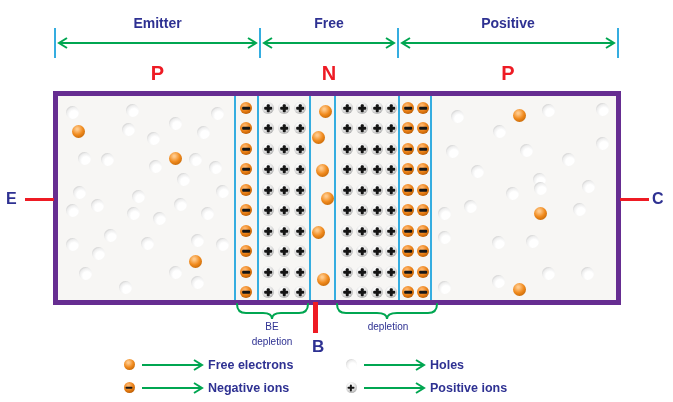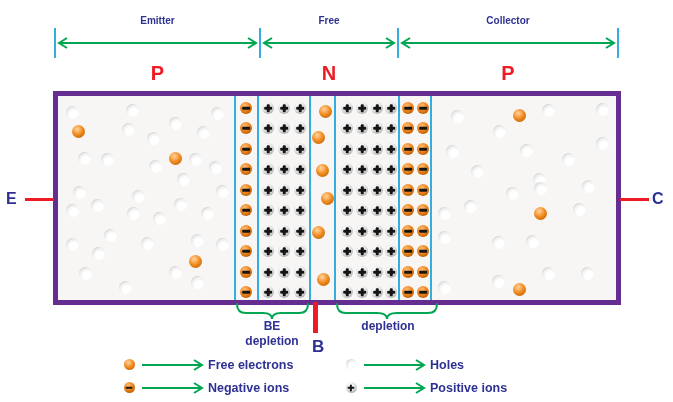--- a/index.html
+++ b/index.html
@@ -7,21 +7,21 @@
     --blue:#2E3192; --red:#EE1B24; --watermark:#EFB52B;
   }
   html,body{margin:0;padding:0;background:#fff;}
   .stage{
     position:relative; width:673px; height:402px; background:#ffffff;
     font-family:"Liberation Sans", sans-serif; overflow:hidden;
   }
   
   .tick{position:absolute; top:28px; width:2px; height:30px; background:var(--cyan);}
   .section-label{position:absolute; top:15px; width:140px; text-align:center;
-    color:var(--blue); font-weight:bold; font-size:10px;}
+    color:var(--blue); font-weight:bold; font-size:14px;}
   .region-letter{position:absolute; top:62px; width:40px; text-align:center;
     color:var(--red); font-weight:bold; font-size:20px;}
   .arrow-wrap{position:absolute; top:36px; height:14px;}
   
   .box{position:absolute; left:53px; top:91px; width:568px; height:214px;
     border:5px solid var(--purple); background:#f7f6f4; box-sizing:border-box;}
   .divider{position:absolute; top:96px; height:204px; width:2px; background:var(--cyan);}
   
   .sphere{position:absolute; border-radius:50%;}
   .sphere.inline{position:relative; display:inline-block; flex:none;}
@@ -38,21 +38,21 @@
   #e-line{left:25px; top:198px; width:29px; height:3px;}
   #c-line{left:620px; top:198px; width:29px; height:3px;}
   #b-line{left:313px; top:302px; width:5px; height:31px;}
   .term-letter{position:absolute; color:var(--blue); font-weight:bold; font-size:16px;}
   #e-letter{left:6px; top:190px;}
   #c-letter{left:652px; top:190px;}
   #b-letter{left:312px; top:337px; font-size:17px;}
   
   .brace{position:absolute;}
   .dep-label{position:absolute; top:319px; width:90px; text-align:center;
-    color:var(--blue); font-weight:bold; font-size:12px; line-height:15px;}
+    color:var(--blue); font-weight:normal; font-size:10px; line-height:15px;}
   #be-label{left:227px;}
   #bc-label{left:343px;}
   
   .watermark{position:absolute; left:477px; top:329px; color:var(--watermark);
     font-style:italic; font-weight:bold; font-size:12px; white-space:nowrap;}
   
   .legend-col{position:absolute; top:353px;}
   #legend-left{left:122px;}
   #legend-right{left:344px;}
   .legend-row{display:flex; align-items:center; height:23px;}
@@ -81,21 +81,21 @@
       <div class="region-letter" style="left: 137.5px;">P</div>
       <div class="section-label" style="left: 259px;">Free</div>
       <div class="arrow-wrap" style="left: 262px;">
         <svg width="134" height="14" style="display:block">
           <line x1="2" y1="7" x2="132" y2="7" style="stroke:var(--green);stroke-width:2"></line>
           <path d="M10,2 L2,7 L10,12" style="stroke:var(--green);stroke-width:2;fill:none"></path>
           <path d="M124,2 L132,7 L124,12" style="stroke:var(--green);stroke-width:2;fill:none"></path>
         </svg>
       </div>
       <div class="region-letter" style="left: 309px;">N</div>
-      <div class="section-label" style="left: 438px;">Collector</div>
+      <div class="section-label" style="left: 438px;">Positive</div>
       <div class="arrow-wrap" style="left: 400px;">
         <svg width="216" height="14" style="display:block">
           <line x1="2" y1="7" x2="214" y2="7" style="stroke:var(--green);stroke-width:2"></line>
           <path d="M10,2 L2,7 L10,12" style="stroke:var(--green);stroke-width:2;fill:none"></path>
           <path d="M206,2 L214,7 L206,12" style="stroke:var(--green);stroke-width:2;fill:none"></path>
         </svg>
       </div>
       <div class="region-letter" style="left: 488px;">P</div>
     </div>
 

